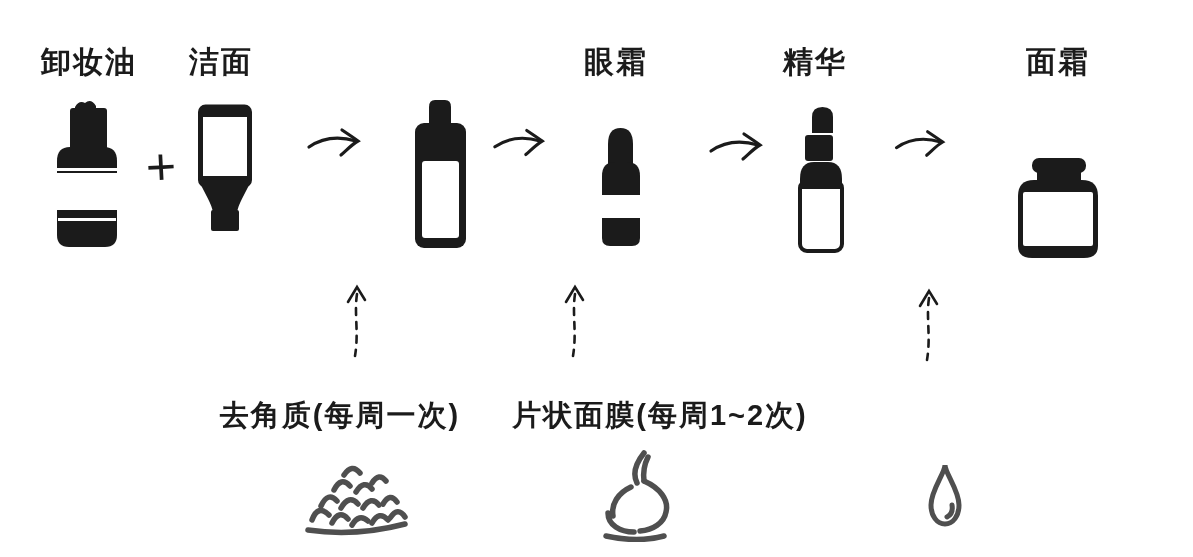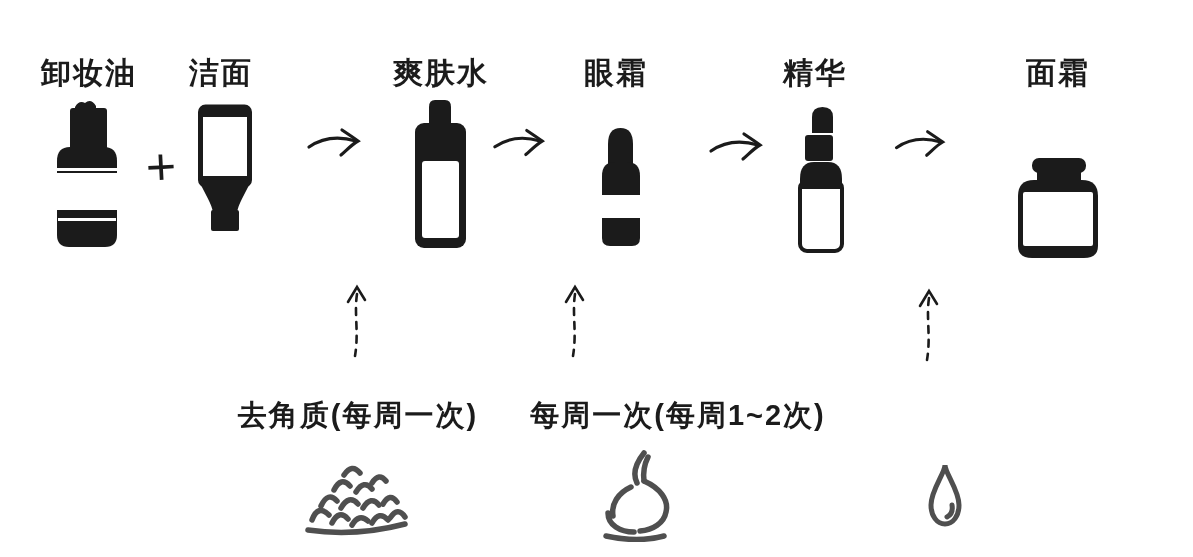--- a/index.html
+++ b/index.html
@@ -5,36 +5,35 @@
   html,body{margin:0;padding:0;background:#fff;}
   .canvas{
     position:relative;width:1193px;height:557px;background:#ffffff;
     font-family:"Liberation Sans",sans-serif;overflow:hidden;color:#191919;
   }
   .abs{position:absolute;}
   .lbl{
     position:absolute;transform:translateX(-50%);
     font-weight:bold;color:#1b1b1b;white-space:nowrap;letter-spacing:2px;
   }
-  .top-lbl{top:53px;font-size:30px;}
-  .bot-lbl{top:396px;font-size:29px;margin-left:18px;}
+  .top-lbl{top:42px;font-size:30px;}
+  .bot-lbl{top:396px;font-size:29px;}
   .plus{
     position:absolute;left:161px;top:169px;transform:translate(-50%,-54%) rotate(-3deg);
     font-size:52px;font-weight:400;color:#1b1b1b;
   }
   svg{display:block;}
 </style>
 </head>
 <body>
 
 <div class="canvas">
 
   <div class="lbl top-lbl" style="left:89px">卸妆油</div>
   <div class="lbl top-lbl" style="left:221px">洁面</div>
-  <div class="lbl top-lbl" style="left:441px">爽肤水</div>
   <div class="lbl top-lbl" style="left:616px">眼霜</div>
   <div class="lbl top-lbl" style="left:815px">精华</div>
   <div class="lbl top-lbl" style="left:1058px">面霜</div>
 
   <svg class="abs" style="left:54px;top:99px" width="66" height="148" viewBox="0 0 66 148">
     <path d="M21,14 L21,8 Q25,1 31,4 Q37,-1 42,7 L42,14 Z" fill="#1b1b1b"></path>
     <rect x="16" y="9" width="37" height="42" rx="3" fill="#1b1b1b"></rect>
     <path d="M3,69 L3,62 Q3,48 16,48 L50,48 Q63,48 63,62 L63,69 Z" fill="#1b1b1b"></path>
     <path d="M3,72 L63,72 L63,136 Q63,148 51,148 L15,148 Q3,148 3,136 Z" fill="#1b1b1b"></path>
     <rect x="3" y="74" width="60" height="37" fill="#ffffff"></rect>
@@ -117,21 +116,21 @@
     </g>
   </svg>
   <svg class="abs" style="left:916px;top:288px" width="26" height="76" viewBox="0 0 26 76">
     <g fill="none" stroke="#1b1b1b" stroke-width="2.6" stroke-linecap="round">
       <path d="M4,18 L13,3 L21,16"></path>
       <path d="M13,10 C10,30 15,48 11,72" stroke-dasharray="7 7"></path>
     </g>
   </svg>
 
   <div class="lbl bot-lbl" style="left:340px">去角质(每周一次)</div>
-  <div class="lbl bot-lbl" style="left:660px">每周一次(每周1~2次)</div>
+  <div class="lbl bot-lbl" style="left:660px">片状面膜(每周1~2次)</div>
 
   <svg class="abs" style="left:300px;top:462px" width="115" height="78" viewBox="0 0 115 78">
     <g fill="none" stroke="#4f4f4f" stroke-width="5.5" stroke-linecap="round">
       <path d="M8,68 Q55,75 105,62"></path>
       <path d="M12,58 q6,-16 17,-5"></path>
       <path d="M32,61 q7,-14 16,-4"></path>
       <path d="M52,63 q7,-12 16,-4"></path>
       <path d="M72,61 q7,-13 16,-3"></path>
       <path d="M90,56 q8,-12 15,-1"></path>
       <path d="M21,44 q7,-15 16,-5"></path>

